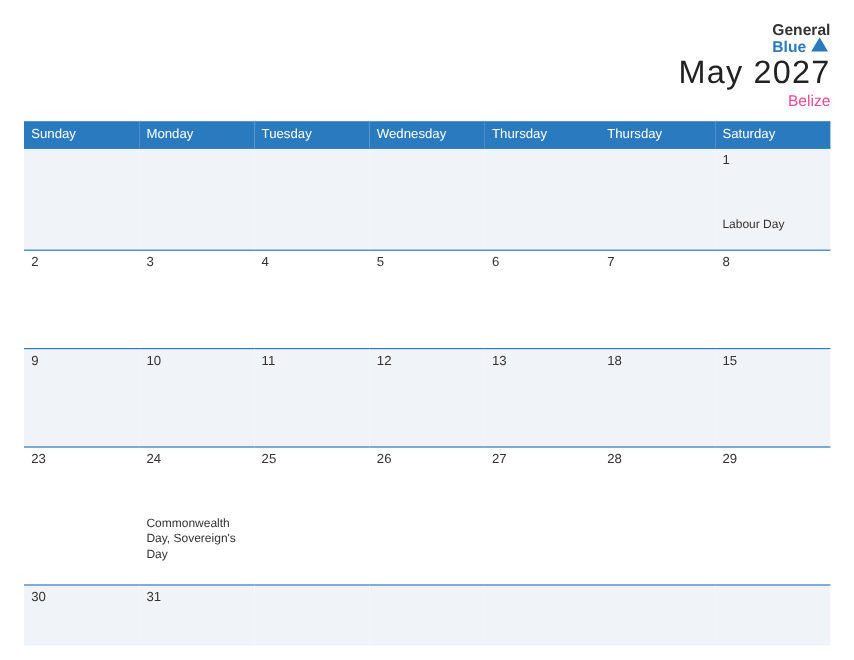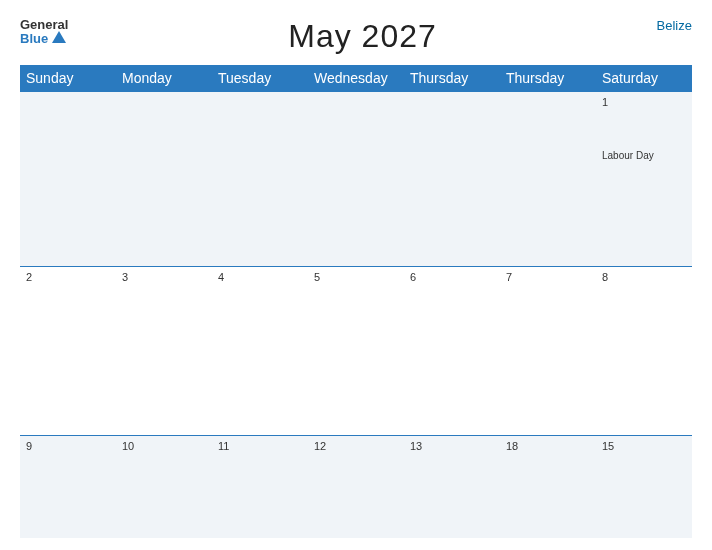--- a/index.html
+++ b/index.html
@@ -14,23 +14,24 @@
     .page {
       width: 712px;
       height: 550px;
       padding: 18px 20px 12px 20px;
       display: flex;
       flex-direction: column;
     }
     
     .header {
       display: flex;
-      align-items: flex-start;
+      align-items: flex-end;
       justify-content: space-between;
       margin-bottom: 10px;
+      flex-direction: column;
     }
     .logo {
       display: flex;
       align-items: center;
       gap: 2px;
     }
     .logo-general {
       font-size: 13px;
       font-weight: bold;
       color: #333;
@@ -45,42 +46,42 @@
     .logo-triangle {
       width: 0;
       height: 0;
       border-left: 7px solid transparent;
       border-right: 7px solid transparent;
       border-bottom: 12px solid #2a7abf;
       margin-left: 2px;
       margin-bottom: 2px;
     }
     .calendar-title {
-      font-size: 32px;
+      font-size: 27px;
       font-weight: normal;
       color: #222;
       letter-spacing: 1px;
     }
     .country {
       font-size: 13px;
-      color: #0369a1;
+      color: #ec4899;
       font-weight: normal;
     }
     
     .calendar {
       width: 100%;
       border-collapse: collapse;
       flex: 1;
     }
     .calendar thead tr {
       background-color: #2a7abf;
     }
     .calendar thead th {
       color: #fff;
-      font-size: 14px;
+      font-size: 11px;
       font-weight: normal;
       padding: 5px 6px;
       text-align: left;
       border: none;
     }
     .calendar tbody tr {
       border-top: 1.5px solid #2a7abf;
     }
     .calendar tbody td {
       vertical-align: top;
@@ -197,15 +198,52 @@
           <td>
             <span class="day-num">13</span>
           </td>
           <td>
             <span class="day-num">18</span>
           </td>
           <td>
             <span class="day-num">15</span>
           </td>
         </tr>
+        <tr>
+          <td>
+            <span class="day-num">23</span>
+          </td>
+          <td>
+            <span class="day-num">24</span>
+            <span class="holiday">Commonwealth Day, Sovereign's Day</span>
+          </td>
+          <td>
+            <span class="day-num">25</span>
+          </td>
+          <td>
+            <span class="day-num">26</span>
+          </td>
+          <td>
+            <span class="day-num">27</span>
+          </td>
+          <td>
+            <span class="day-num">28</span>
+          </td>
+          <td>
+            <span class="day-num">29</span>
+          </td>
+        </tr>
+        <tr>
+          <td>
+            <span class="day-num">30</span>
+          </td>
+          <td>
+            <span class="day-num">31</span>
+          </td>
+          <td></td>
+          <td></td>
+          <td></td>
+          <td></td>
+          <td></td>
+        </tr>
       </tbody>
   </table>
 </div>
 
 </body></html>

